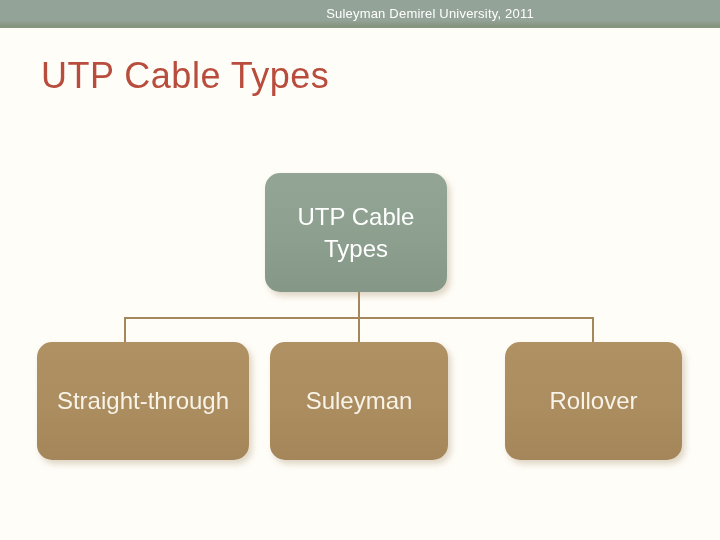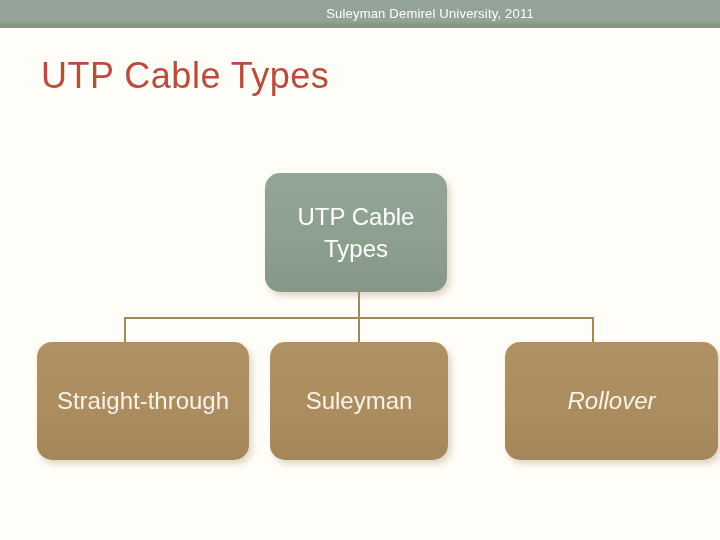--- a/index.html
+++ b/index.html
@@ -66,21 +66,21 @@
     background: linear-gradient(180deg, #93a695 0%, var(--root-box, #8da08f) 55%, #859888 100%);
     color: #ffffff;
   }
   .node-child {
     top: 342px;
     height: 118px;
     background: linear-gradient(180deg, #b09163 0%, var(--child-box, #ac8d5f) 55%, #a4865a 100%);
   }
   .node-child-1 { left: 37px;  width: 212px; }
   .node-child-2 { left: 270px; width: 178px; }
-  .node-child-3 { left: 505px; width: 213px; font-style: italic; }
+  .node-child-3 { left: 505px; width: 177px; }
   
   .conn {
     position: absolute;
     background: var(--connector, #a4875a);
   }
   .conn-stem       { left: 358px; top: 292px; width: 2px;   height: 26px; }
   .conn-rail       { left: 124px; top: 317px; width: 470px; height: 2px;  }
   .conn-drop-left  { left: 124px; top: 317px; width: 2px;   height: 26px; }
   .conn-drop-mid   { left: 358px; top: 317px; width: 2px;   height: 26px; }
   .conn-drop-right { left: 592px; top: 317px; width: 2px;   height: 26px; }

